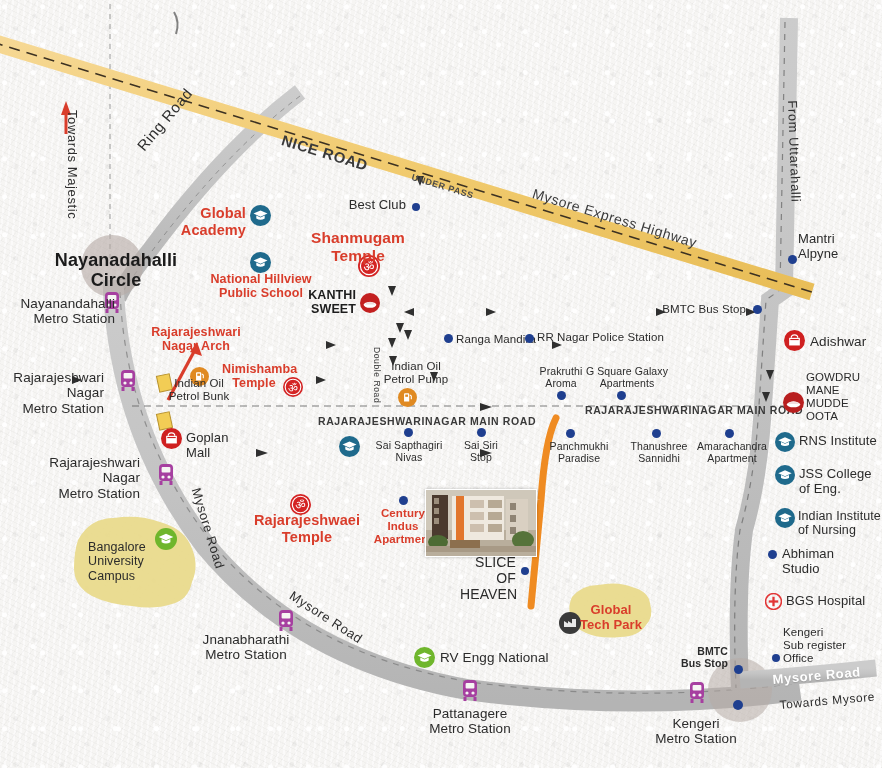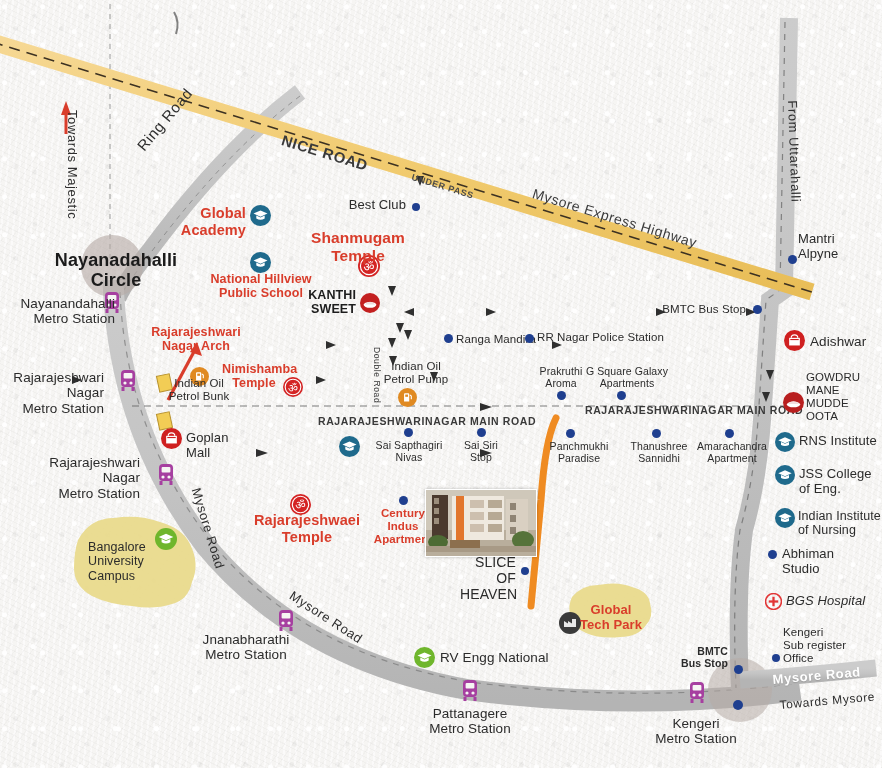--- a/index.html
+++ b/index.html
@@ -506,21 +506,21 @@
   <div class="lbl" style="left:782px;top:547px;width:88px;font-size:13px;">Abhiman
 Studio</div>
 
   <span class="ico" style="left:765px;top:593px;">
     <svg width="17" height="17" viewBox="0 0 18 18">
         <circle cx="9" cy="9" r="8.4" fill="none" stroke="#e23636" stroke-width="1.6"></circle>
         <rect x="7.8" y="4" width="2.4" height="10" fill="#e23636"></rect>
         <rect x="4" y="7.8" width="10" height="2.4" fill="#e23636"></rect>
       </svg>
   </span>
-  <div class="lbl" style="left:786px;top:594px;width:90px;font-size:13px;font-style:italic;">BGS Hospital</div>
+  <div class="lbl" style="left:786px;top:594px;width:90px;font-size:13px;">BGS Hospital</div>
 
   <span class="bluedot sm" style="left:772px;top:654px;"></span>
   <div class="lbl" style="left:783px;top:626px;width:92px;font-size:11.5px;">Kengeri
 Sub register
 Office</div>
 
   <span class="bluedot sm" style="left:521px;top:567px;"></span>
   <div class="lbl rgt" style="left:460px;top:555px;width:56px;font-size:14px;">SLICE OF
 HEAVEN</div>
 

